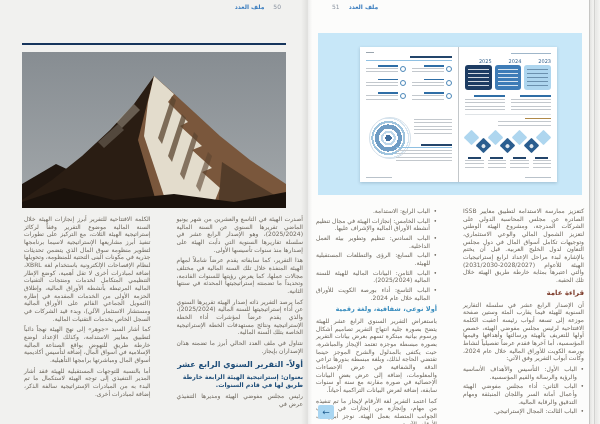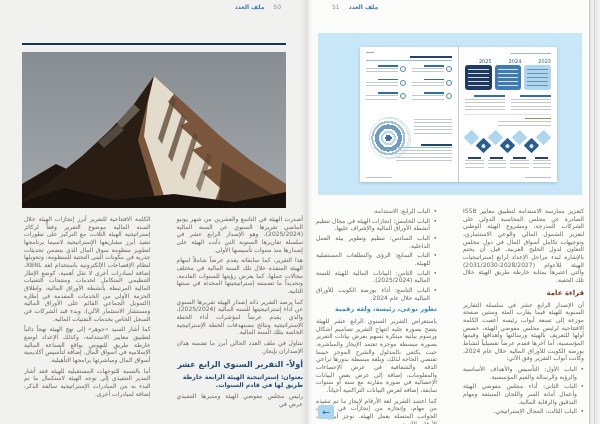--- a/index.html
+++ b/index.html
@@ -320,21 +320,21 @@
       </div>
       <div class="col">
         <div class="bullets">
           <div>الباب الرابع: الاستدامة.</div>
           <div>الباب الخامس: إنجازات الهيئة في مجال تنظيم أنشطة الأوراق المالية والإشراف عليها.</div>
           <div>الباب السادس: تنظيم وتطوير بيئة العمل الداخلية.</div>
           <div>الباب السابع: الرؤى والتطلعات المستقبلية للهيئة.</div>
           <div>الباب الثامن: البيانات المالية للهيئة للسنة المالية (2025/2024).</div>
           <div>الباب التاسع: أداء بورصة الكويت للأوراق المالية خلال عام 2024.</div>
         </div>
-        <div class="h-teal">تطور نوعي، رئيسة، ولغة رقمية</div>
+        <div class="h-teal">أولا نوعي، شفافية، ولغة رقمية</div>
         <p>باستعراض التقرير السنوي الرابع عشر للهيئة يتضح بصورة جلية انتهاج التقرير تصاميم أشكال ورسوم بيانية مبتكرة تسهم بعرض بيانات التقرير بصورة مبسطة موجزة تعتمد الإيجاز والمباشرة، حيث يكتفى بالمدلول والشرح الموجز حينما تقتضي الحاجة لذلك، وبلغة مبسطة بدورها تراعي الدقة والشفافية في عرض الإحصاءات والمعلومات، إضافة إلى عرض بعض البيانات الإحصائية في صورة مقارنة مع سنة أو سنوات سابقة، إضافة لعرض البيانات التراكمية أحياناً.</p>
         <p>كما اعتمد التقرير لغة الأرقام لإيجاز ما تم تنفيذه من مهام، وإنجازه من إنجازات في مختلف الجوانب المتصلة بعمل الهيئة. نوجز أبرز تلك الأرقام بالآتي:</p>
       </div>
     </div>
 
     <button class="back-btn">←</button>
   </div>
 
   <div class="gutter"></div>
   <div class="book-edge"></div>

